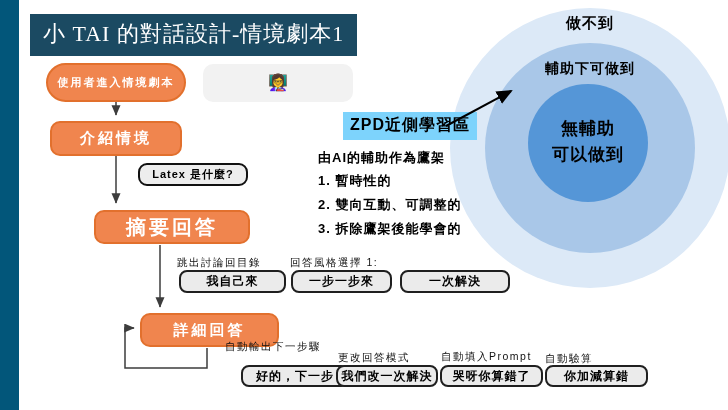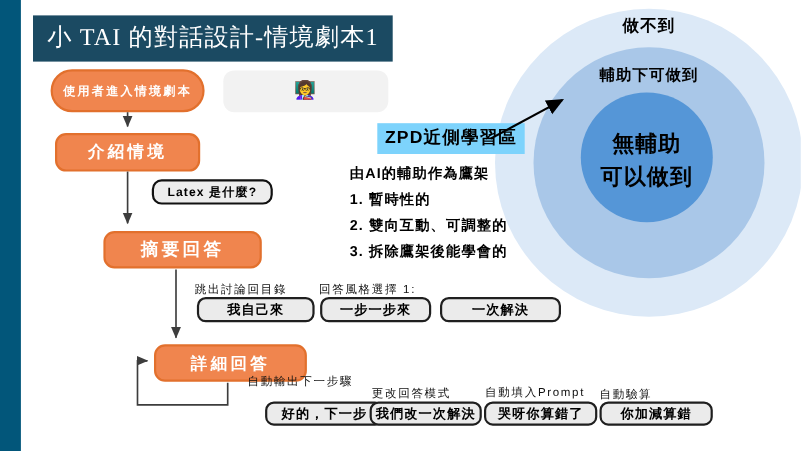--- a/index.html
+++ b/index.html
@@ -11,40 +11,40 @@
 
   .title{left:30px;top:14px;background:#1b4a62;color:#ffffff;
          font-family:"Liberation Serif","DejaVu Serif",serif;
          font-size:22px;line-height:1;padding:9px 13px 11px 13px;white-space:nowrap;letter-spacing:1px;}
 
   .node{background:#f0854e;border:2px solid #e2702d;border-radius:10px;color:#ffffff;
         font-weight:bold;display:flex;align-items:center;justify-content:center;
         letter-spacing:3px;box-sizing:border-box;white-space:nowrap;}
   .pill{left:46px;top:63px;width:140px;height:39px;border-radius:20px;font-size:11px;letter-spacing:2px;}
   .intro{left:50px;top:121px;width:132px;height:35px;font-size:15px;}
-  .summary{left:94px;top:210px;width:144px;height:34px;font-size:16px;}
+  .summary{left:94px;top:210px;width:156px;height:34px;font-size:20px;}
   .detail{left:140px;top:313px;width:139px;height:34px;font-size:15px;}
 
   .chat-bubble{left:203px;top:64px;width:150px;height:38px;background:#f2f2f2;border-radius:10px;
                display:flex;align-items:center;justify-content:center;gap:8px;}
   .chat-bubble .emoji{font-size:16px;line-height:1;}
   .chat-bubble .txt{font-weight:bold;font-size:13px;color:#c2602c;white-space:nowrap;}
 
   .latex{left:138px;top:163px;width:110px;height:23px;background:#ededed;border:2px solid #111111;
          border-radius:9px;display:flex;align-items:center;justify-content:center;
          font-weight:bold;font-size:11px;letter-spacing:1px;box-sizing:border-box;white-space:nowrap;}
 
   .circle{border-radius:50%;}
   .c-outer{left:450px;top:8px;width:280px;height:280px;background:#dce9f7;}
   .c-middle{left:485px;top:43px;width:210px;height:210px;background:#a9c7e8;}
   .c-inner{left:528px;top:84px;width:120px;height:118px;background:#5596d7;}
   .clabel{text-align:center;font-weight:bold;color:#000;white-space:nowrap;}
   .l-outer{left:450px;top:14px;width:280px;font-size:15px;letter-spacing:1px;}
   .l-middle{left:485px;top:60px;width:210px;font-size:14px;letter-spacing:1px;}
-  .l-inner{left:528px;top:116px;width:120px;font-size:20px;line-height:1.5;letter-spacing:1px;}
+  .l-inner{left:528px;top:116px;width:120px;font-size:17px;line-height:1.5;letter-spacing:1px;}
 
   .zpd-label{left:303px;top:112px;background:#7dd3fc;color:#000;font-weight:bold;
              font-size:16px;letter-spacing:1px;padding:3px 7px 4px 7px;white-space:nowrap;margin-left:40px;}
   .zpd-line{color:#000;font-size:13px;font-weight:600;letter-spacing:1px;white-space:nowrap;}
   .zpd-sub{left:318px;top:149px;}
   .zpd-p0{left:318px;top:172px;}
   .zpd-p1{left:318px;top:196px;}
   .zpd-p2{left:318px;top:220px;}
 
   .slabel{font-size:10.5px;color:#111111;letter-spacing:1.5px;white-space:nowrap;}

